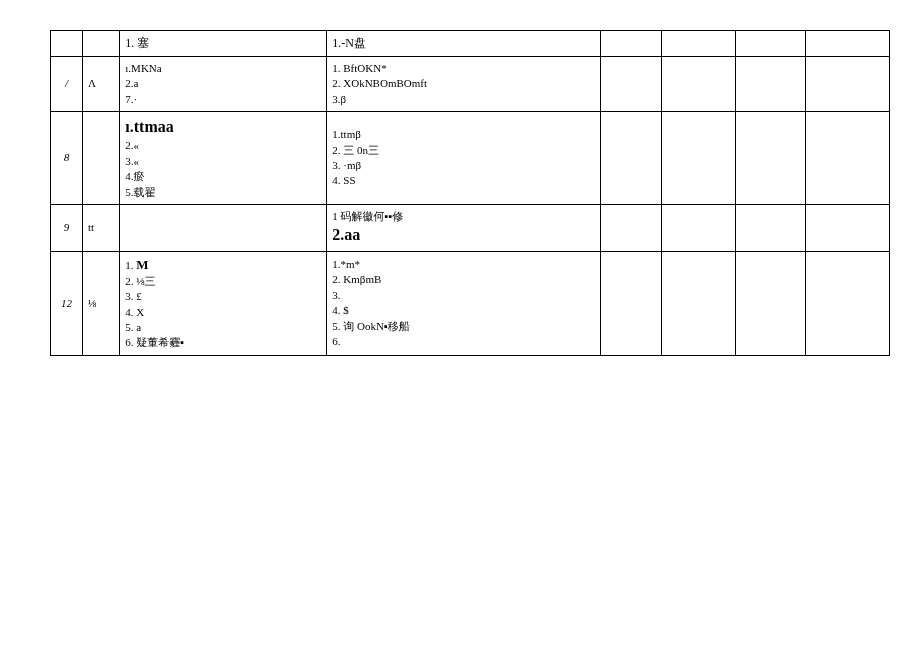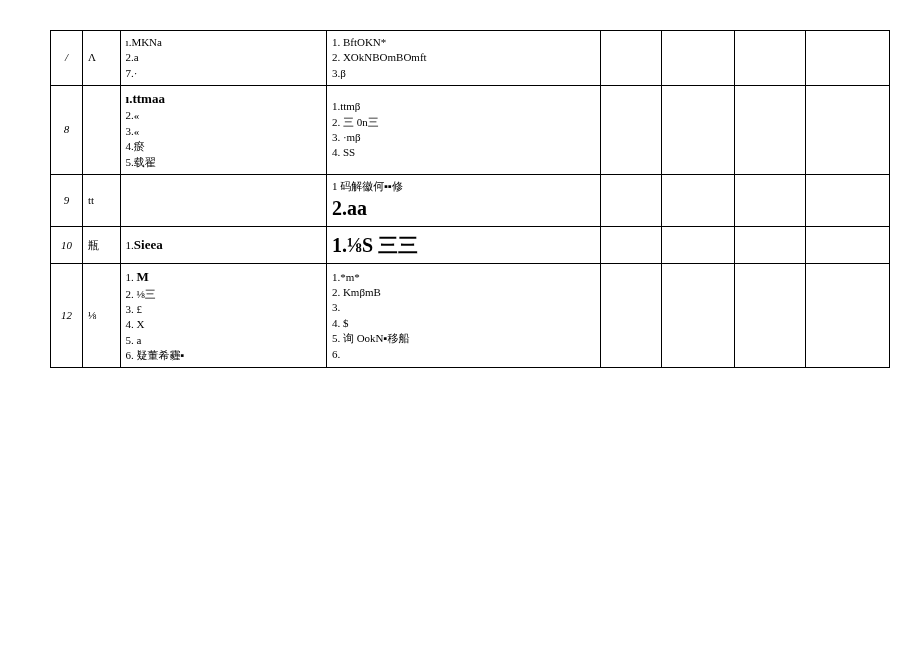--- a/index.html
+++ b/index.html
@@ -28,76 +28,76 @@
   .c-sym { width: 28px; }
   .c-a { width: 210px; }
   .c-b { width: 280px; }
   .c-e { width: 55px; }
   .c-e2 { width: 68px; }
   .c-e3 { width: 65px; }
   .c-e4 { width: 80px; }
   .hdr { font-size: 12px; }
   .bold { font-weight: bold; }
   .italic { }
-  .bigger { font-size: 20px; font-weight: bold; }
+  .bigger { font-size: 16px; font-weight: bold; }
   .item { white-space: pre-line; }
 </style>
 </head>
 <body>
 
 <div class="page">
 <table>
   <tbody id="tb">
+        <tr>
+          <td class="c-num"></td>
+          <td class="c-sym"></td>
+          <td class="c-a item"><span class="hdr">1. 塞</span></td>
+          <td class="c-b item"><span class="hdr">1.-N盘</span></td>
+          <td class="c-e"></td>
+          <td class="c-e2"></td>
+          <td class="c-e3"></td>
+          <td class="c-e4"></td>
+        </tr>
         <tr>
           <td class="c-num">/</td>
           <td class="c-sym">Λ</td>
           <td class="c-a item">ı.MKNa
 2.a
 7.·</td>
           <td class="c-b item">1. BftOKN*
 2. XOkNBOmBOmft
 3.β</td>
           <td class="c-e"></td>
           <td class="c-e2"></td>
           <td class="c-e3"></td>
           <td class="c-e4"></td>
         </tr>
         <tr>
           <td class="c-num">8</td>
           <td class="c-sym"></td>
-          <td class="c-a item"><span class="bold" style="font-size:13px">ı.ttmaa</span>
+          <td class="c-a item"><span class="bold" style="font-size:16px">ı.ttmaa</span>
 2.«
 3.«
 <span class="italic">4.瘀</span>
 5.载翟</td>
           <td class="c-b item">1.ttmβ
 2. 三 0n三
 3. ·mβ
 4. SS</td>
           <td class="c-e"></td>
           <td class="c-e2"></td>
           <td class="c-e3"></td>
           <td class="c-e4"></td>
         </tr>
         <tr>
           <td class="c-num">9</td>
           <td class="c-sym italic">tt</td>
           <td class="c-a item"></td>
           <td class="c-b item">1 码解徽何▪▪修
 <span class="bigger">2.aa</span></td>
-          <td class="c-e"></td>
-          <td class="c-e2"></td>
-          <td class="c-e3"></td>
-          <td class="c-e4"></td>
-        </tr>
-        <tr>
-          <td class="c-num">10</td>
-          <td class="c-sym">瓶</td>
-          <td class="c-a item">1.<span class="bold" style="font-size:13px">Sieea</span></td>
-          <td class="c-b item"><span class="bigger">1.⅛S 三三</span></td>
           <td class="c-e"></td>
           <td class="c-e2"></td>
           <td class="c-e3"></td>
           <td class="c-e4"></td>
         </tr>
         <tr>
           <td class="c-num">12</td>
           <td class="c-sym">⅛</td>
           <td class="c-a item">1. <span class="bold" style="font-size:13px">M</span>
 2. ⅛三

